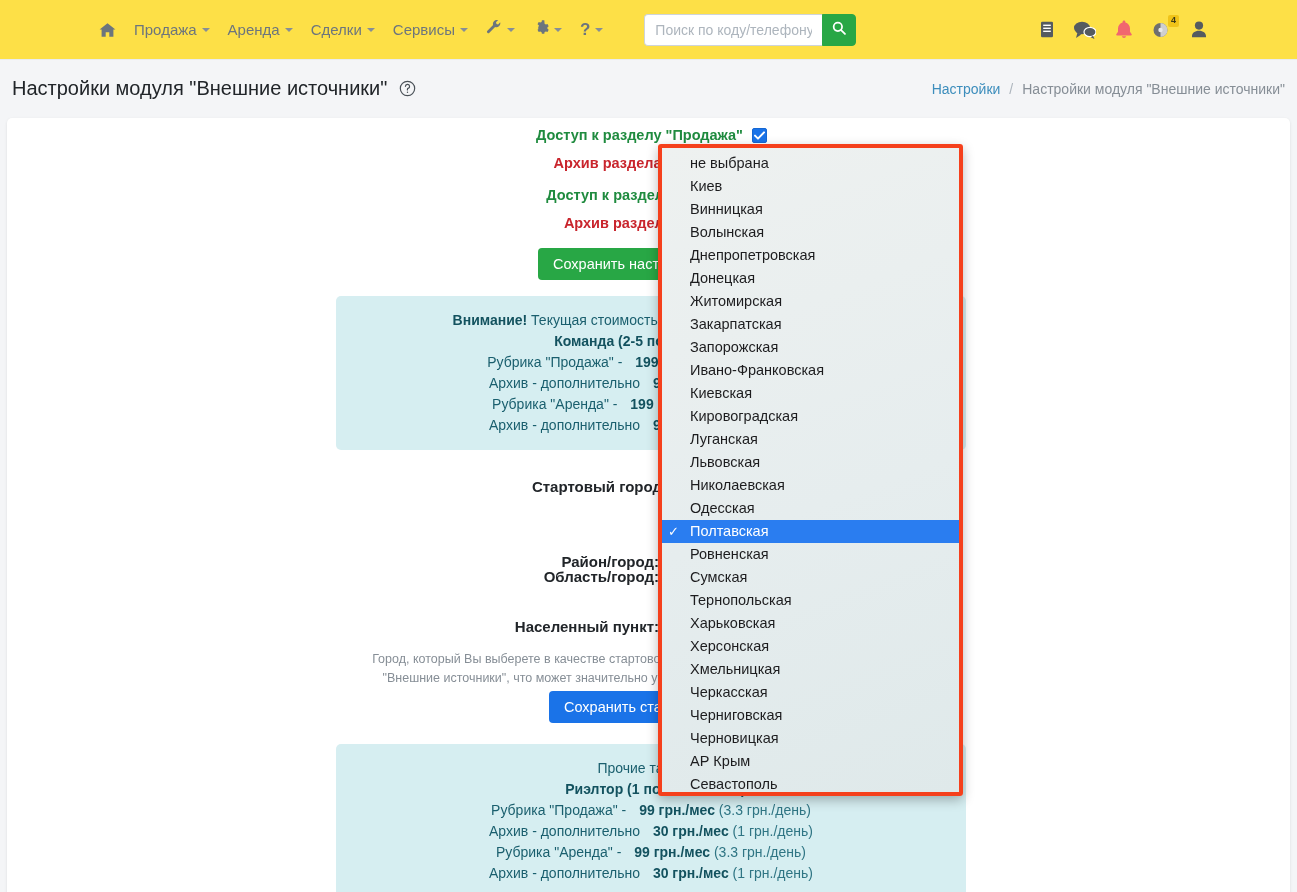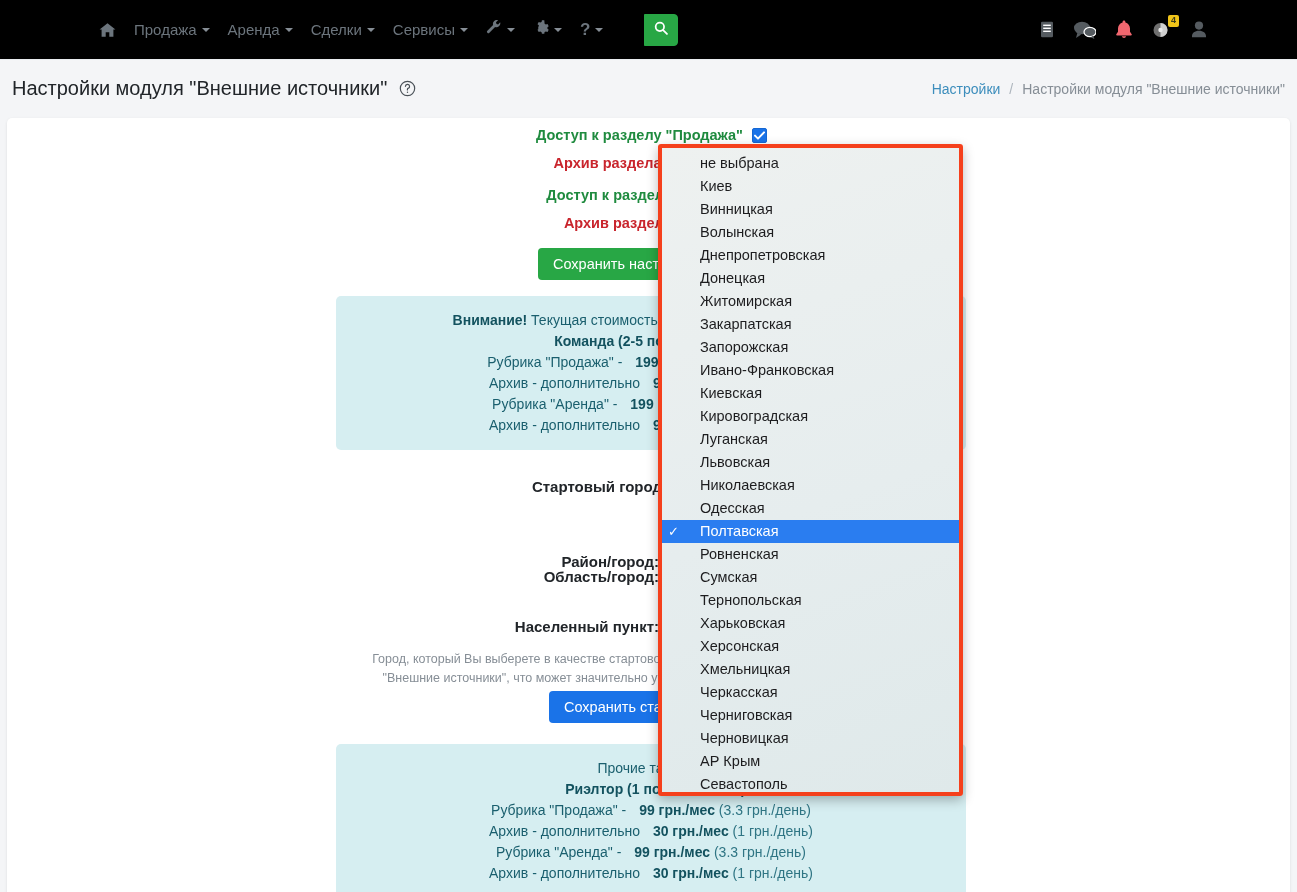--- a/index.html
+++ b/index.html
@@ -10,21 +10,21 @@
     overflow: hidden;
     background: #f4f5f7;
     font-family: "Liberation Sans", sans-serif;
     -webkit-font-smoothing: antialiased;
   }
 
   
   .navbar {
     position: absolute; top: 0; left: 0;
     width: 1297px; height: 60px;
-    background: #000000;
+    background: #fde047;
     border-bottom: 1px solid #e9ecef;
     display: flex; align-items: center;
   }
   .nav-left { display: flex; align-items: center; margin-left: 90px; }
   .nav-item {
     display: flex; align-items: center;
     color: #6c757d; font-size: 15px;
     padding: 0 9px; height: 36px; cursor: pointer;
     white-space: nowrap; text-decoration: none;
   }
@@ -166,21 +166,21 @@
     background: linear-gradient(160deg,#eef1f0 0%,#e6edee 55%,#dfe9ea 100%);
     border: 4px solid #f5401c;
     border-radius: 3px;
     box-shadow: 0 4px 12px rgba(0,0,0,0.28);
     overflow: hidden;
     z-index: 50;
     padding-top: 4px;
   }
   .dd-item {
     height: 23px; line-height: 23px;
-    padding-left: 38px;
+    padding-left: 28px;
     font-size: 14.5px; color: #1d1d1f;
     white-space: nowrap; cursor: pointer;
     position: relative;
   }
   .dd-item.selected {
     background: #2a7df0; color: #ffffff;
   }
   .dd-check {
     position: absolute; left: 6px; top: 0;
     font-size: 13px; line-height: 23px; color: #fff;
@@ -232,20 +232,21 @@
         </svg>
       </span>
       <i class="caret"></i>
     </a>
     <a class="nav-item">
       <span class="nav-icon-glyph" style="font-weight:bold;font-size:17px;">?</span>
       <i class="caret"></i>
     </a>
 
     <div class="search-wrap">
+      <input class="search-input" type="text" placeholder="Поиск по коду/телефону" style="">
       <button class="search-btn">
         <span>
           <svg width="14" height="14" viewBox="0 0 16 16" fill="none" stroke="#fff" stroke-width="2">
             <circle cx="6.7" cy="6.7" r="4.8"></circle>
             <line x1="10.4" y1="10.4" x2="14.8" y2="14.8" stroke-linecap="round"></line>
           </svg>
         </span>
       </button>
     </div>
   </div>

